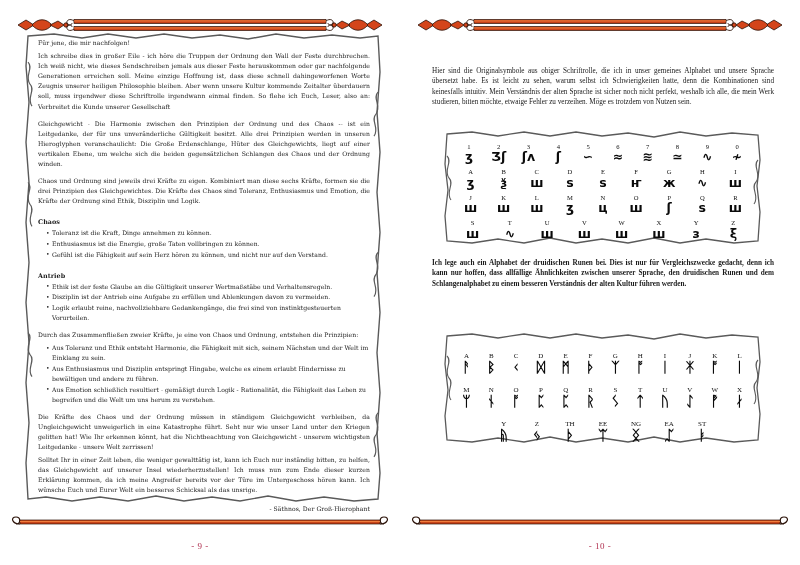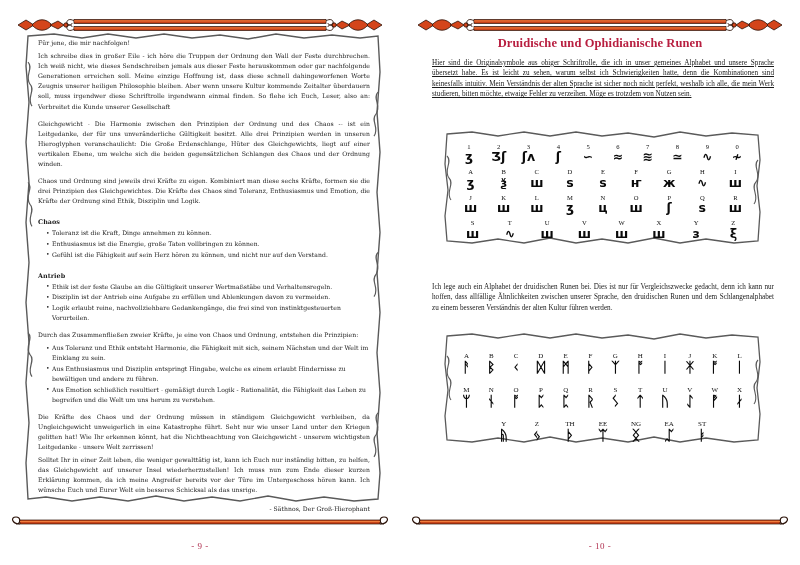--- a/index.html
+++ b/index.html
@@ -139,22 +139,22 @@
   .rp-para {
     position: absolute;
     left: 32px;
     right: 26px;
     font-family: "Liberation Serif", serif;
     font-size: 7.2px;
     line-height: 10.4px;
     color: #1a1a1a;
     text-align: justify;
   }
-  .rp-para-1 { top: 58px; text-decoration: underline; }
-  .rp-para-2 { top: 282px; }
+  .rp-para-1 { top: 66px; }
+  .rp-para-2 { top: 258px; font-weight: bold; }
 
   .rune-box {
     position: absolute;
     background: #ffffff;
   }
   .rune-box .edge {
     position: absolute;
     inset: 0;
     pointer-events: none;
   }
@@ -316,21 +316,20 @@
           <path d="M314 7 C318 4, 322 6, 321 9.5 C320 12, 316 11.5, 316 9"></path>
           <path d="M314 15 C318 18, 322 16, 321 12.5 C320 10, 316 10.5, 316 13"></path>
         </g>
         <rect x="62" y="5.5" width="252" height="4" fill="#c63f16" stroke="#2b1208" stroke-width="0.7"></rect>
         <rect x="62" y="6.4" width="252" height="1.1" fill="#ef7c3c" stroke="none"></rect>
         <rect x="62" y="12.5" width="252" height="4" fill="#c63f16" stroke="#2b1208" stroke-width="0.7"></rect>
         <rect x="62" y="13.4" width="252" height="1.1" fill="#ef7c3c" stroke="none"></rect>
       </svg>
     </div>
 
-    <div class="rp-title">Druidische und Ophidianische Runen</div>
 
     <div class="rp-para rp-para-1">Hier sind die Originalsymbole aus obiger Schriftrolle, die ich in unser gemeines Alphabet und unsere Sprache übersetzt habe. Es ist leicht zu sehen, warum selbst ich Schwierigkeiten hatte, denn die Kombinationen sind keinesfalls intuitiv. Mein Verständnis der alten Sprache ist sicher noch nicht perfekt, weshalb ich alle, die mein Werk studieren, bitten möchte, etwaige Fehler zu verzeihen. Möge es trotzdem von Nutzen sein.</div>
 
     <div class="rune-box snake-box">
       <div class="edge">
         <svg viewBox="0 0 318 115" preserveAspectRatio="none">
           <path d="M3 4 L28 2 L54 6 L80 2 L106 6 L132 2 L158 6 L184 3 L210 7 L236 2 L262 6 L288 3 L314 5
                    L316 30 L313 56 L316 82 L314 111
                    L290 113 L262 109 L236 113 L210 108 L184 113 L158 109 L132 113 L106 108 L80 113 L54 109 L28 113 L3 111
                    L1 86 L4 60 L1 34 Z" fill="none" stroke="#5a5a5a" stroke-width="1.3"></path>

